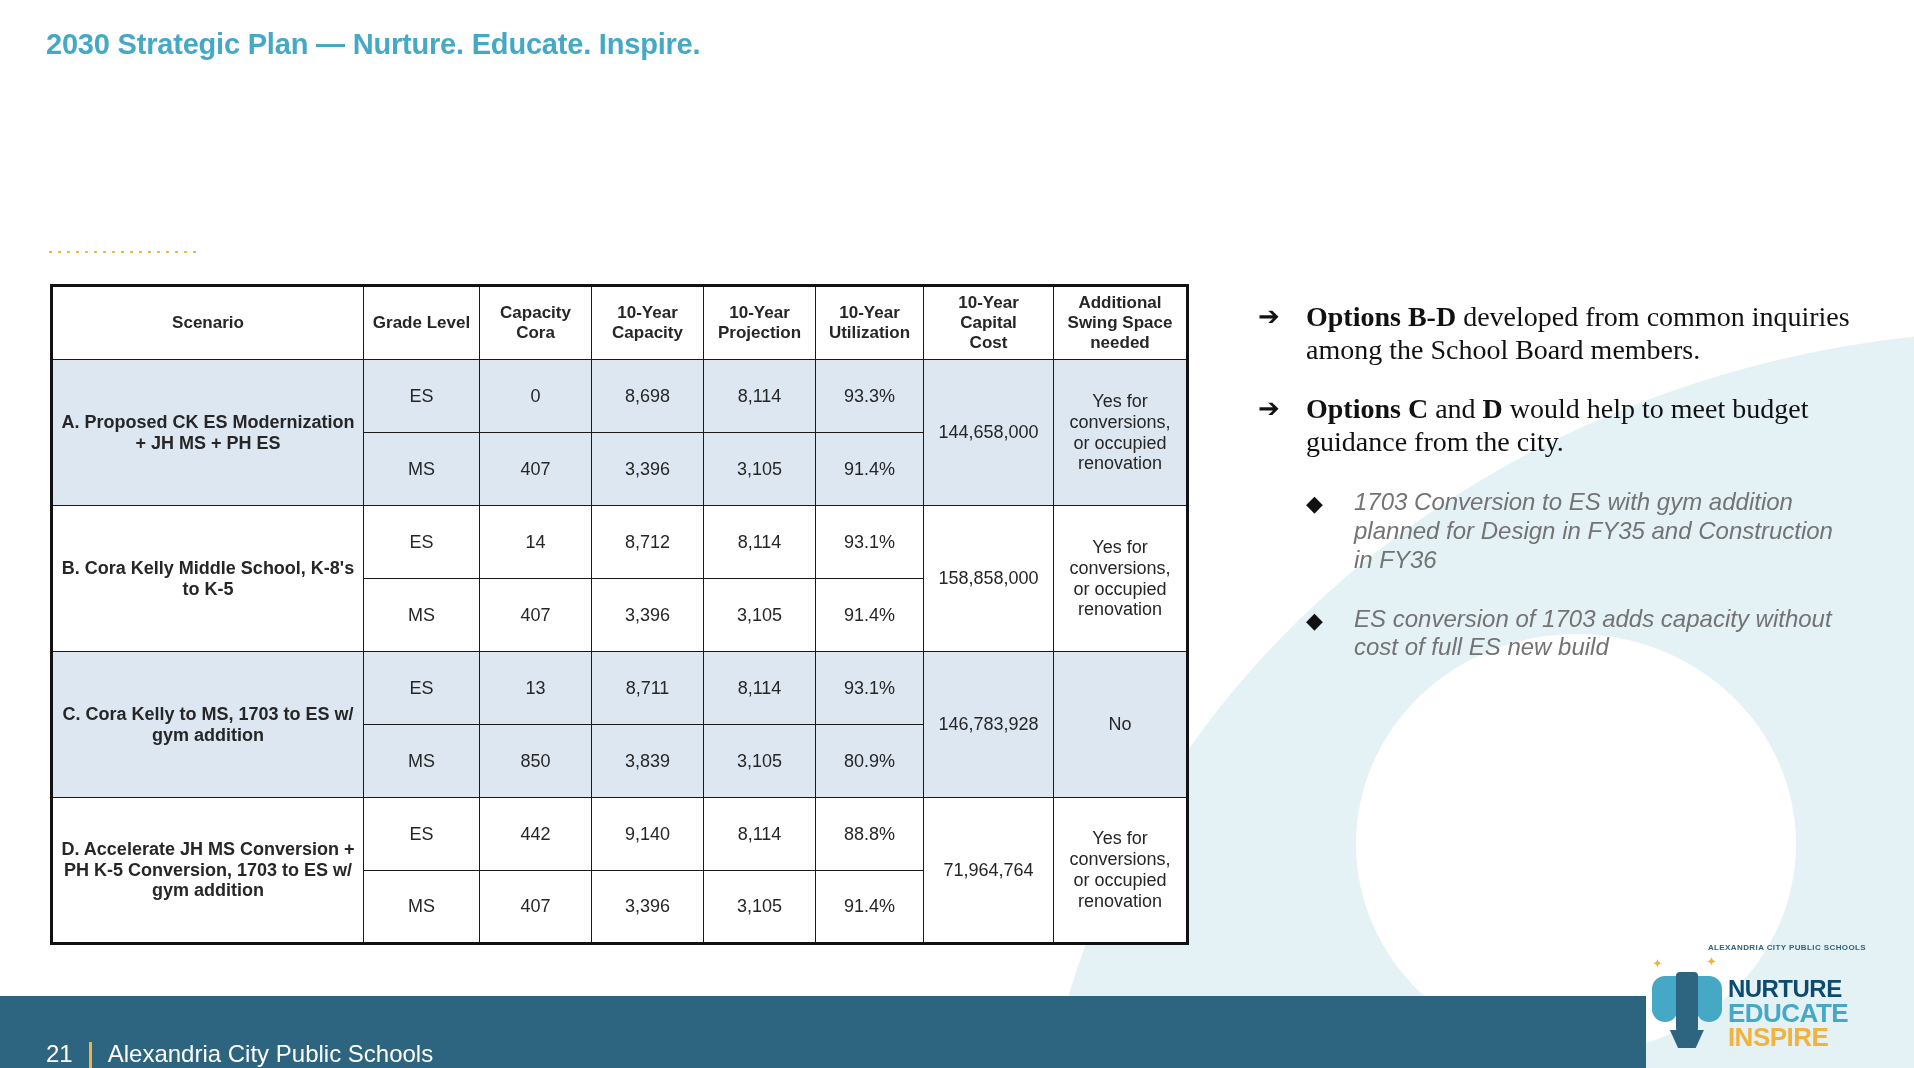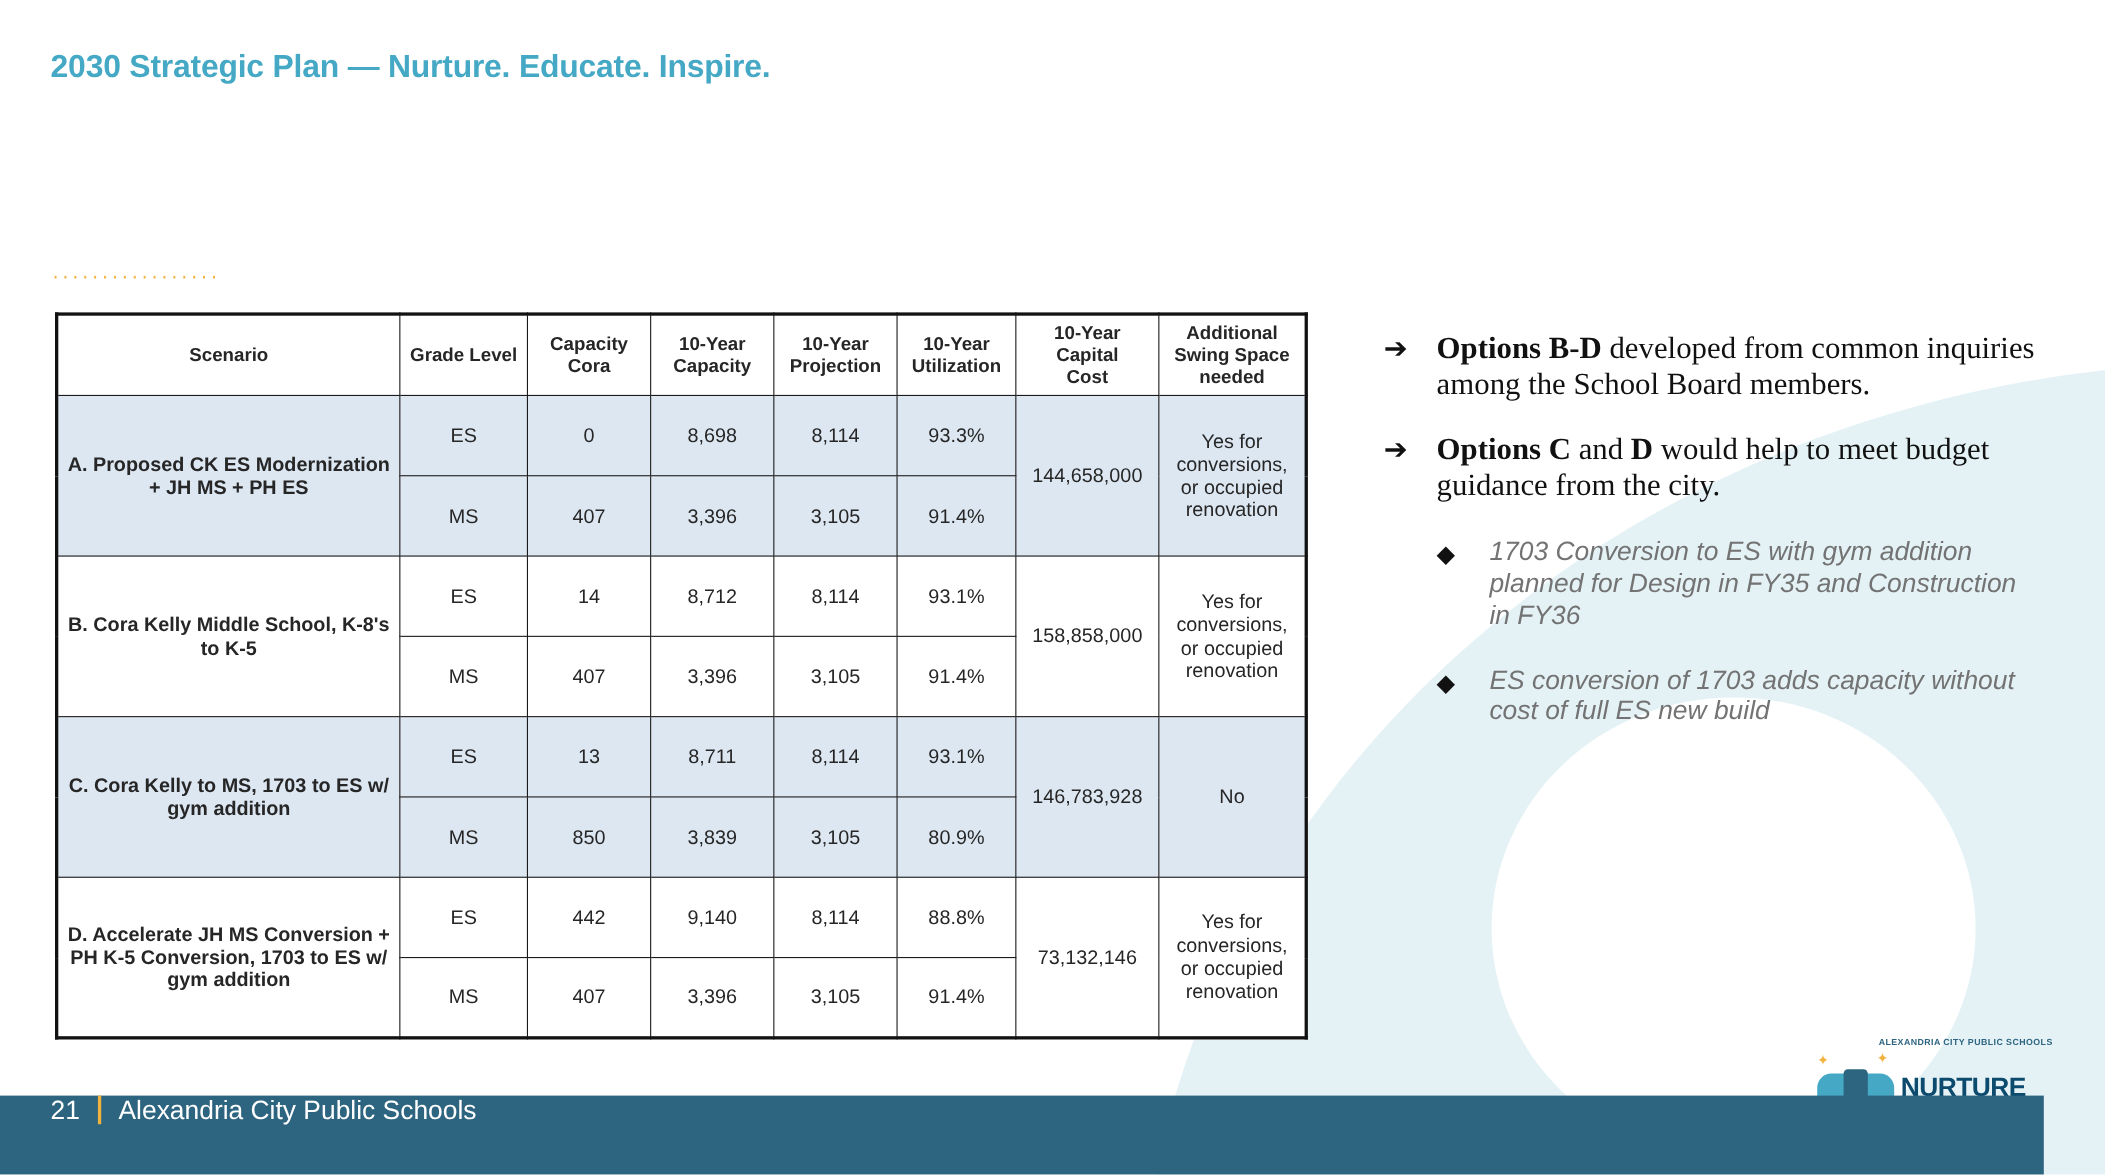--- a/index.html
+++ b/index.html
@@ -28,21 +28,20 @@
     background: #ffffff;
     border-radius: 50%;
     z-index: 1;
   }
 
   .kicker {
     position: absolute; left: 46px; top: 28px;
     font-size: 29px; font-weight: bold;
     color: #45a9c6; letter-spacing: -0.2px;
     z-index: 5;
-    margin-top: 17px;
   }
   .page-title {
     position: absolute; left: 46px; top: 118px;
     font-size: 64px; font-weight: bold;
     color: #2d6480; letter-spacing: -1px;
     z-index: 5;
   }
   .dot-rule {
     position: absolute; left: 46px; top: 250px;
     width: 150px; height: 4px; z-index: 5;
@@ -116,23 +115,23 @@
   .tree .leafR { position: absolute; left: 46px; top: 22px; width: 26px; height: 46px; background: #45a9c6; border-radius: 2px 14px 14px 14px; }
   .tree .pot { position: absolute; left: 20px; top: 76px; width: 34px; height: 18px; background: #2d6480; clip-path: polygon(0 0,100% 0,76% 100%,24% 100%); }
   .tree .spark { position: absolute; color: #f2b23e; font-size: 13px; }
   .words { text-align: left; margin-left: 4px; }
   .w1 { font-size: 24px; font-weight: bold; color: #0c4a6e; line-height: 0.95; letter-spacing: -0.5px; }
   .w2 { font-size: 26px; font-weight: bold; color: #45a9c6; line-height: 0.95; letter-spacing: -0.5px; }
   .w3 { font-size: 26px; font-weight: bold; color: #f2b23e; line-height: 0.95; letter-spacing: -0.5px; }
 
   
   .footer {
-    position: absolute; left: 0; bottom: 0; width: 1858px; height: 72px;
+    position: absolute; left: 0; bottom: 0; width: 1646px; height: 72px;
     background: #2d6480; z-index: 8;
-    display: flex; align-items: flex-start;
+    display: flex; align-items: flex-end;
   }
   .footer .pg { color: #fff; font-size: 24px; margin-left: 46px; }
   .footer .bar { width: 3px; height: 26px; background: #f2b23e; margin: 0 16px; }
   .footer .org { color: #fff; font-size: 24px; }
 </style>
 </head>
 <body>
 
 <div class="slide">
 
@@ -241,21 +240,21 @@
           <td class="tall">80.9%</td>
         </tr>
 
         <tr class="plain grp-top">
           <td class="scn-cell" rowspan="2">D. Accelerate JH MS Conversion + PH K-5 Conversion, 1703 to ES w/ gym addition</td>
           <td class="grade-cell tall">ES</td>
           <td class="tall">442</td>
           <td class="tall">9,140</td>
           <td class="tall">8,114</td>
           <td class="tall">88.8%</td>
-          <td class="cost-cell" rowspan="2">73,132,146</td>
+          <td class="cost-cell" rowspan="2">71,964,764</td>
           <td class="swing-cell" rowspan="2">Yes for conversions, or occupied renovation</td>
         </tr>
         <tr class="plain">
           <td class="grade-cell tall">MS</td>
           <td class="tall">407</td>
           <td class="tall">3,396</td>
           <td class="tall">3,105</td>
           <td class="tall">91.4%</td>
         </tr>
 

